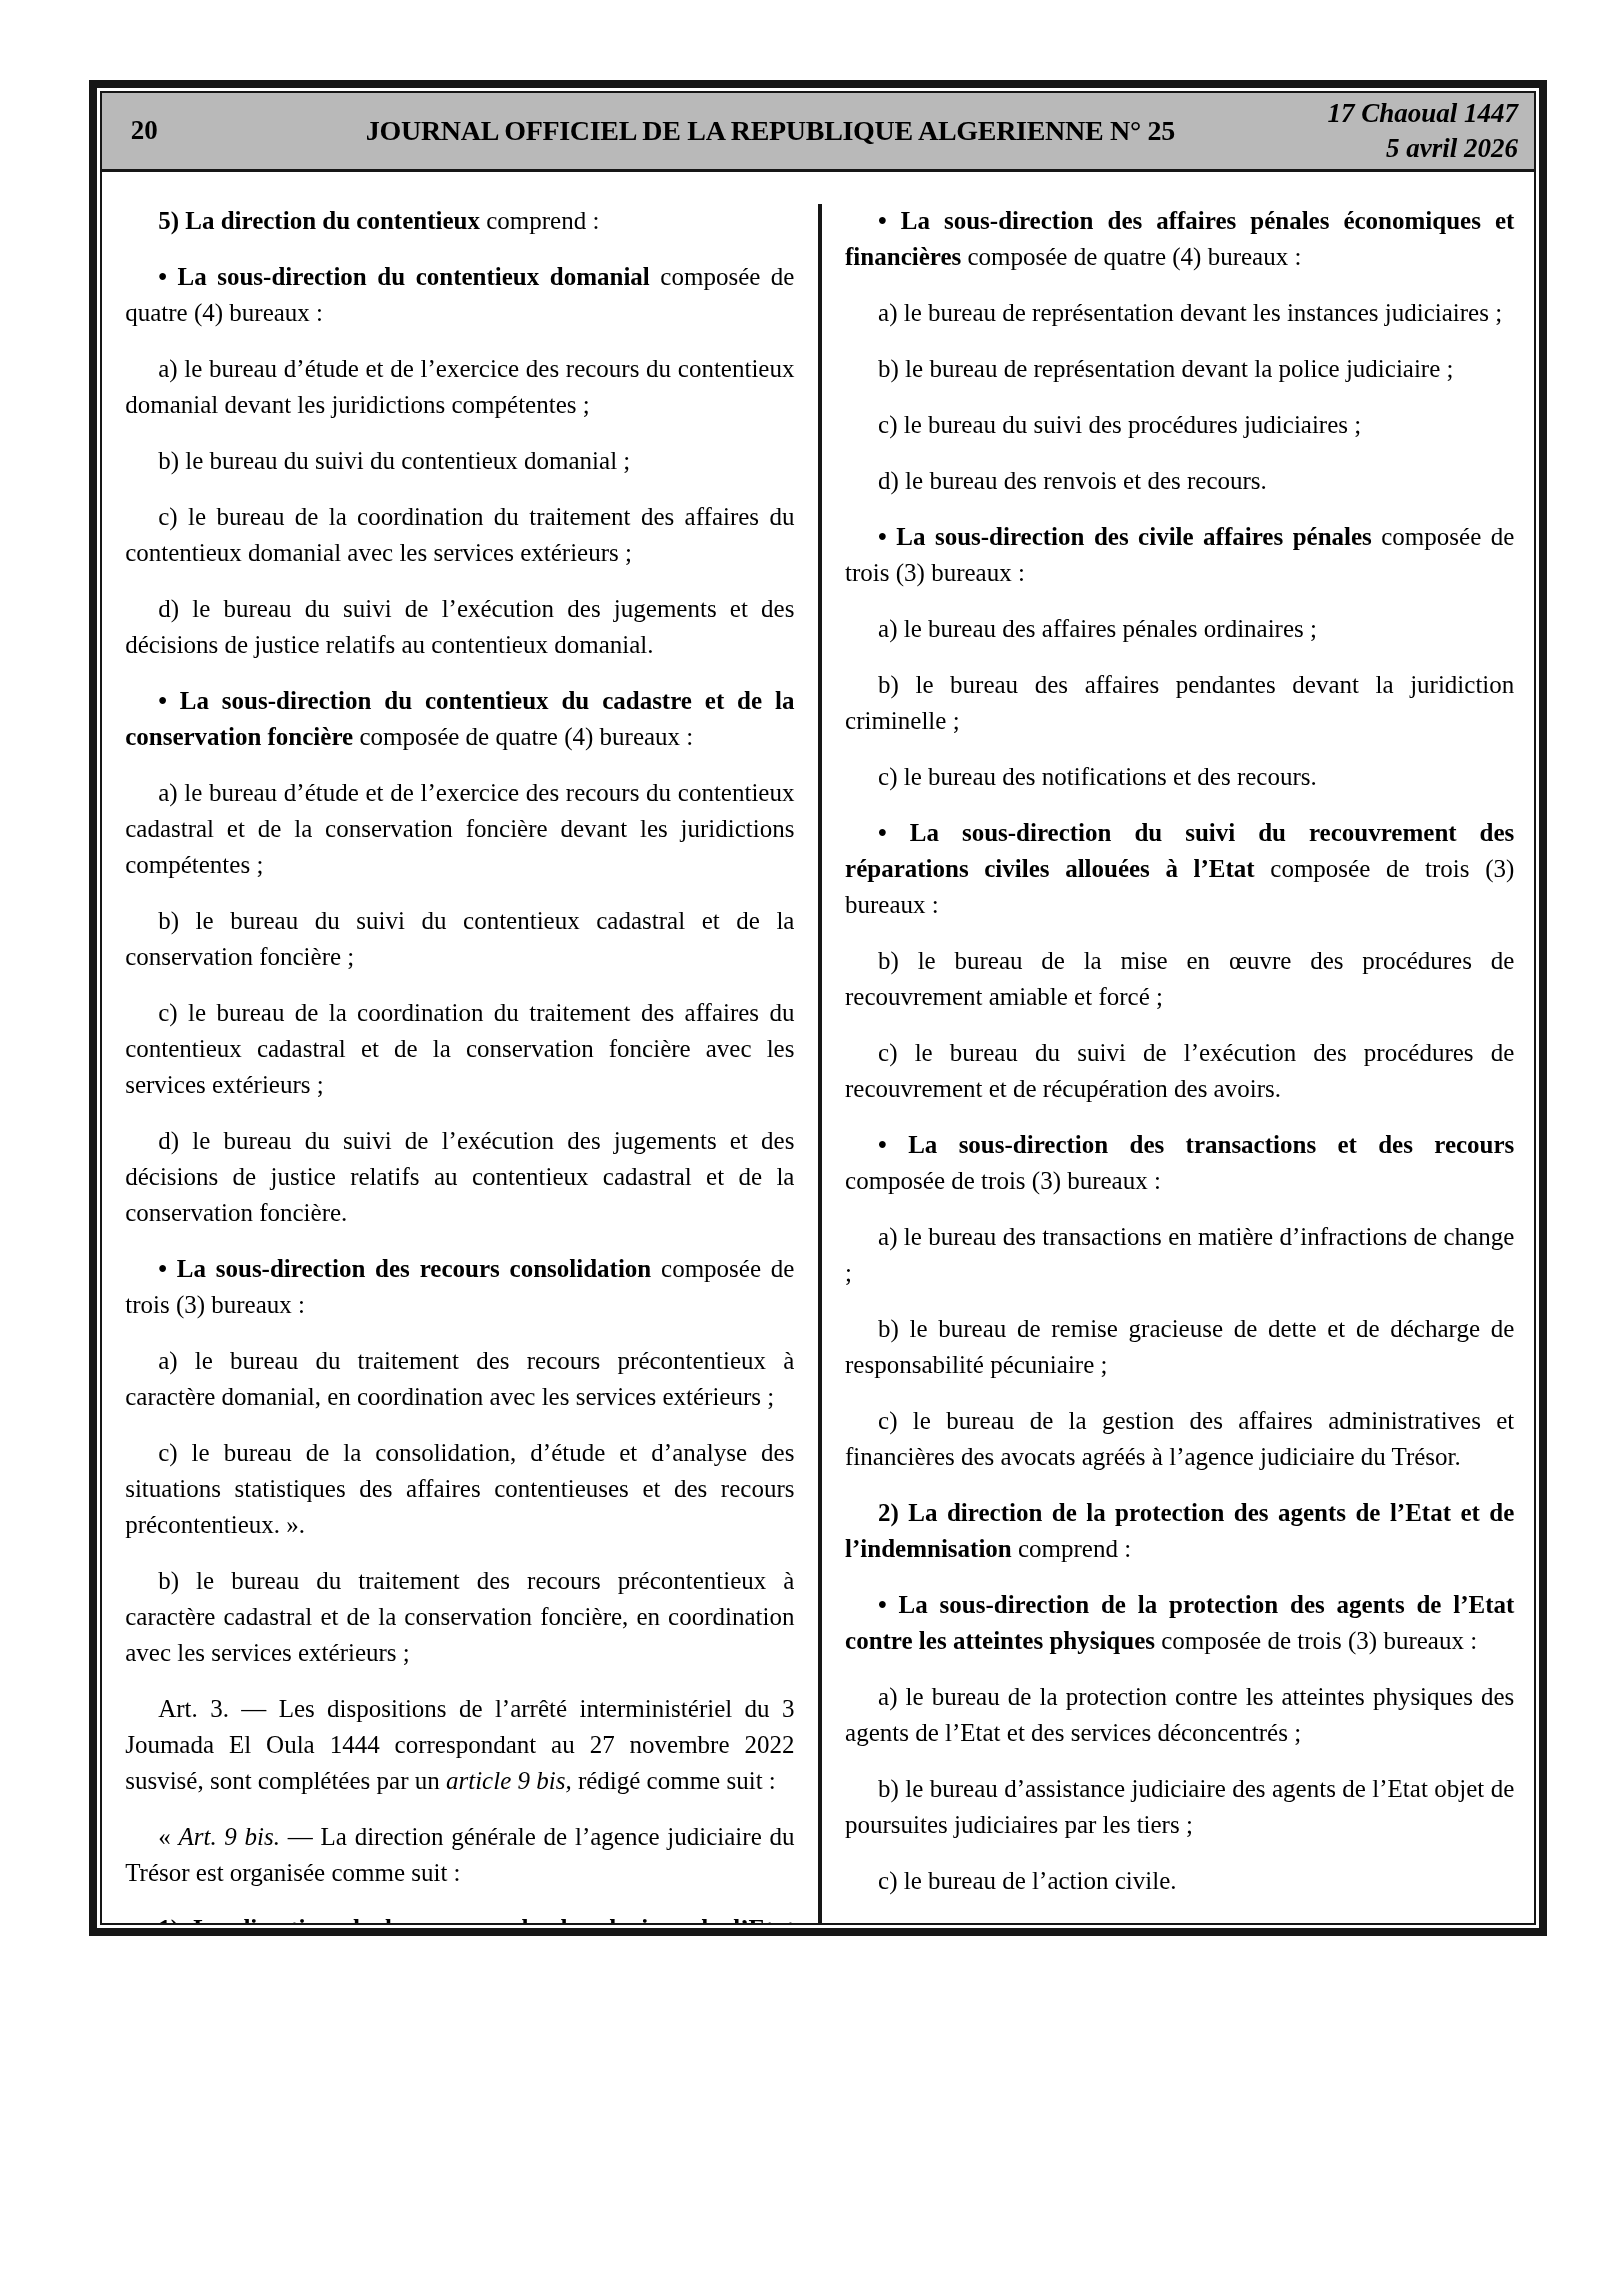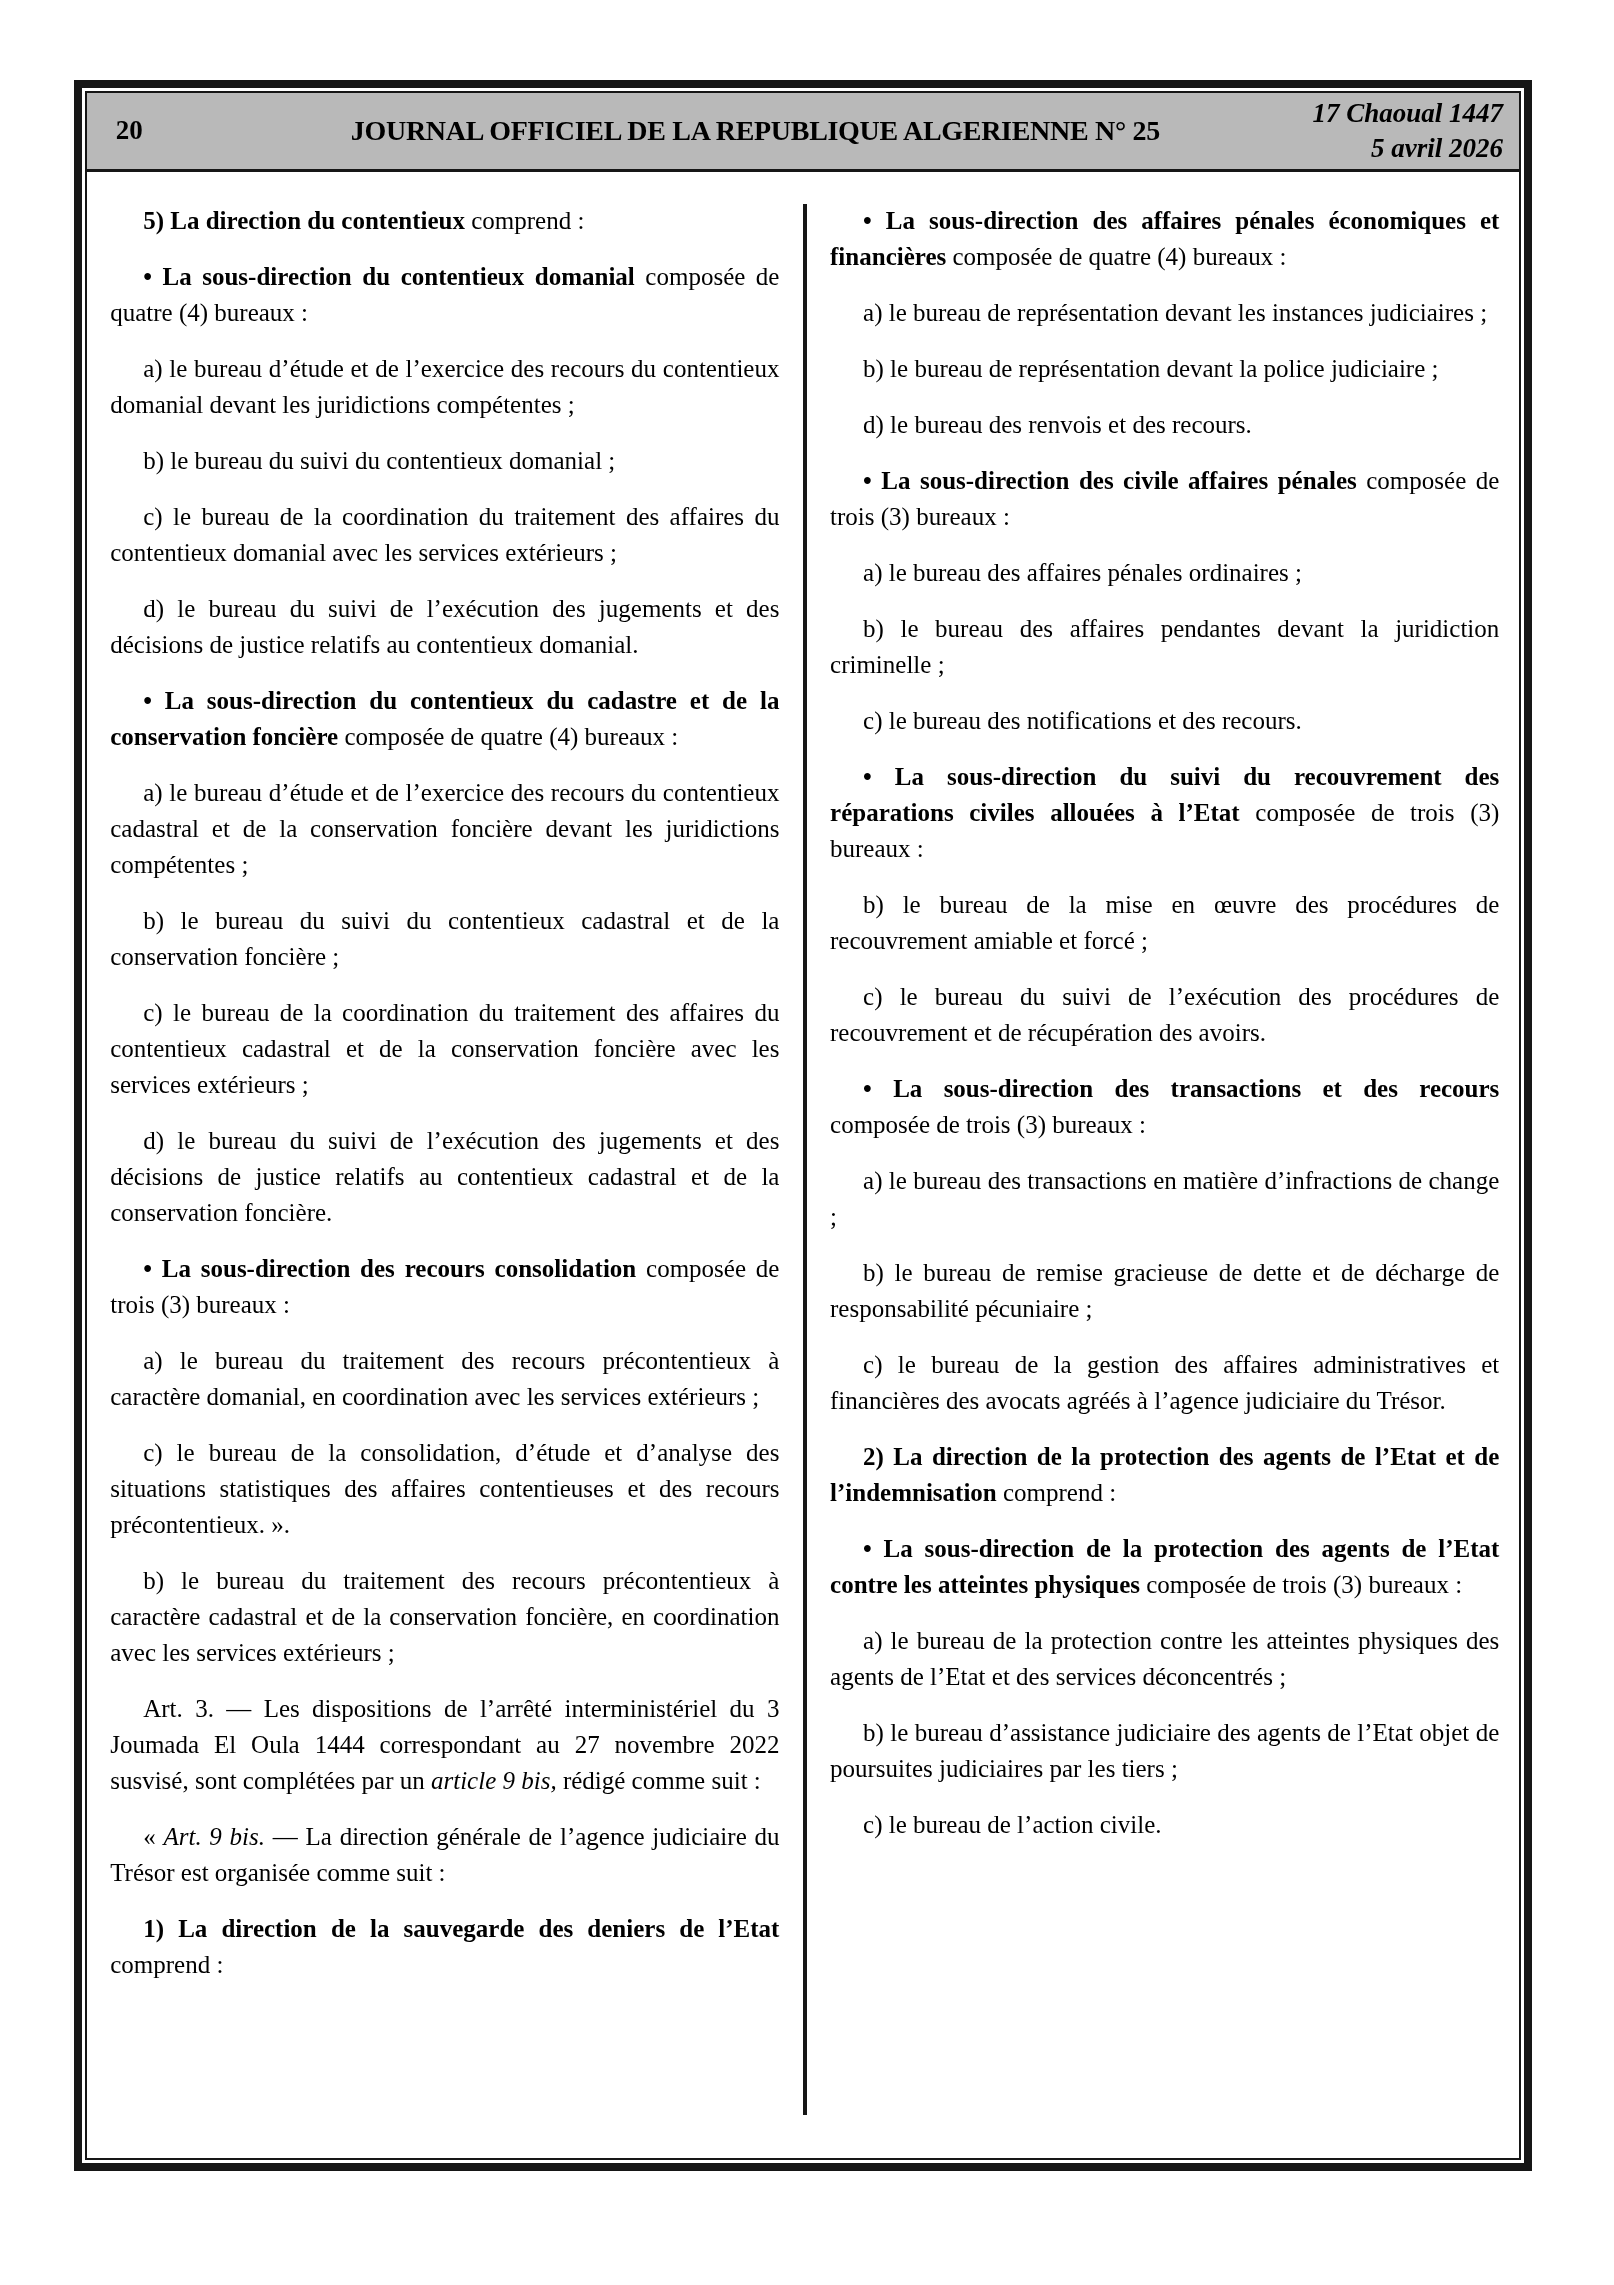--- a/index.html
+++ b/index.html
@@ -10,24 +10,24 @@
   }
   body {
     width: 1615px;
     height: 2285px;
     position: relative;
     font-family: "Liberation Serif", "DejaVu Serif", serif;
     color: #000;
   }
   .frame-outer {
     position: absolute;
-    left: 74px;
+    left: 89px;
     top: 80px;
     width: 1458px;
-    height: 2091px;
+    height: 1856px;
     box-sizing: border-box;
     border: 8.1px solid var(--frame, #161616);
     padding: 2.7px;
     background: #ffffff;
   }
   .frame-inner {
     box-sizing: border-box;
     border: 2.7px solid var(--frame, #161616);
     width: 100%;
     height: 100%;
@@ -127,20 +127,21 @@
           <p class="kind-p"><span>b) le bureau du traitement des recours précontentieux à caractère cadastral et de la conservation foncière, en coordination avec les services extérieurs ;</span></p>
           <p class="kind-h"><span>Art. 3. — Les dispositions de l’arrêté interministériel du 3 Joumada El Oula 1444 correspondant au 27 novembre 2022 susvisé, sont complétées par un </span><span class="i">article 9 bis,</span><span> rédigé comme suit :</span></p>
           <p class="kind-h"><span>« </span><span class="i">Art. 9 bis.</span><span> — La direction générale de l’agence judiciaire du Trésor est organisée comme suit :</span></p>
           <p class="kind-h"><span class="b">1) La direction de la sauvegarde des deniers de l’Etat</span><span> comprend :</span></p>
         </div>
       <div class="divider"></div>
       <div class="col">
           <p class="kind-h"><span class="b">• La sous-direction des affaires pénales économiques et financières</span><span> composée de quatre (4) bureaux :</span></p>
           <p class="kind-p"><span>a) le bureau de représentation devant les instances judiciaires ;</span></p>
           <p class="kind-p"><span>b) le bureau de représentation devant la police judiciaire ;</span></p>
+          <p class="kind-p"><span>c) le bureau du suivi des procédures judiciaires ;</span></p>
           <p class="kind-p"><span>d) le bureau des renvois et des recours.</span></p>
           <p class="kind-h"><span class="b">• La sous-direction des civile affaires pénales</span><span> composée de trois (3) bureaux :</span></p>
           <p class="kind-p"><span>a) le bureau des affaires pénales ordinaires ;</span></p>
           <p class="kind-p"><span>b) le bureau des affaires pendantes devant la juridiction criminelle ;</span></p>
           <p class="kind-p"><span>c) le bureau des notifications et des recours.</span></p>
           <p class="kind-h"><span class="b">• La sous-direction du suivi du recouvrement des réparations civiles allouées à l’Etat</span><span> composée de trois (3) bureaux :</span></p>
           <p class="kind-p"><span>b) le bureau de la mise en œuvre des procédures de recouvrement amiable et forcé ;</span></p>
           <p class="kind-p"><span>c) le bureau du suivi de l’exécution des procédures de recouvrement et de récupération des avoirs.</span></p>
           <p class="kind-h"><span class="b">• La sous-direction des transactions et des recours</span><span> composée de trois (3) bureaux :</span></p>
           <p class="kind-p"><span>a) le bureau des transactions en matière d’infractions de change ;</span></p>

